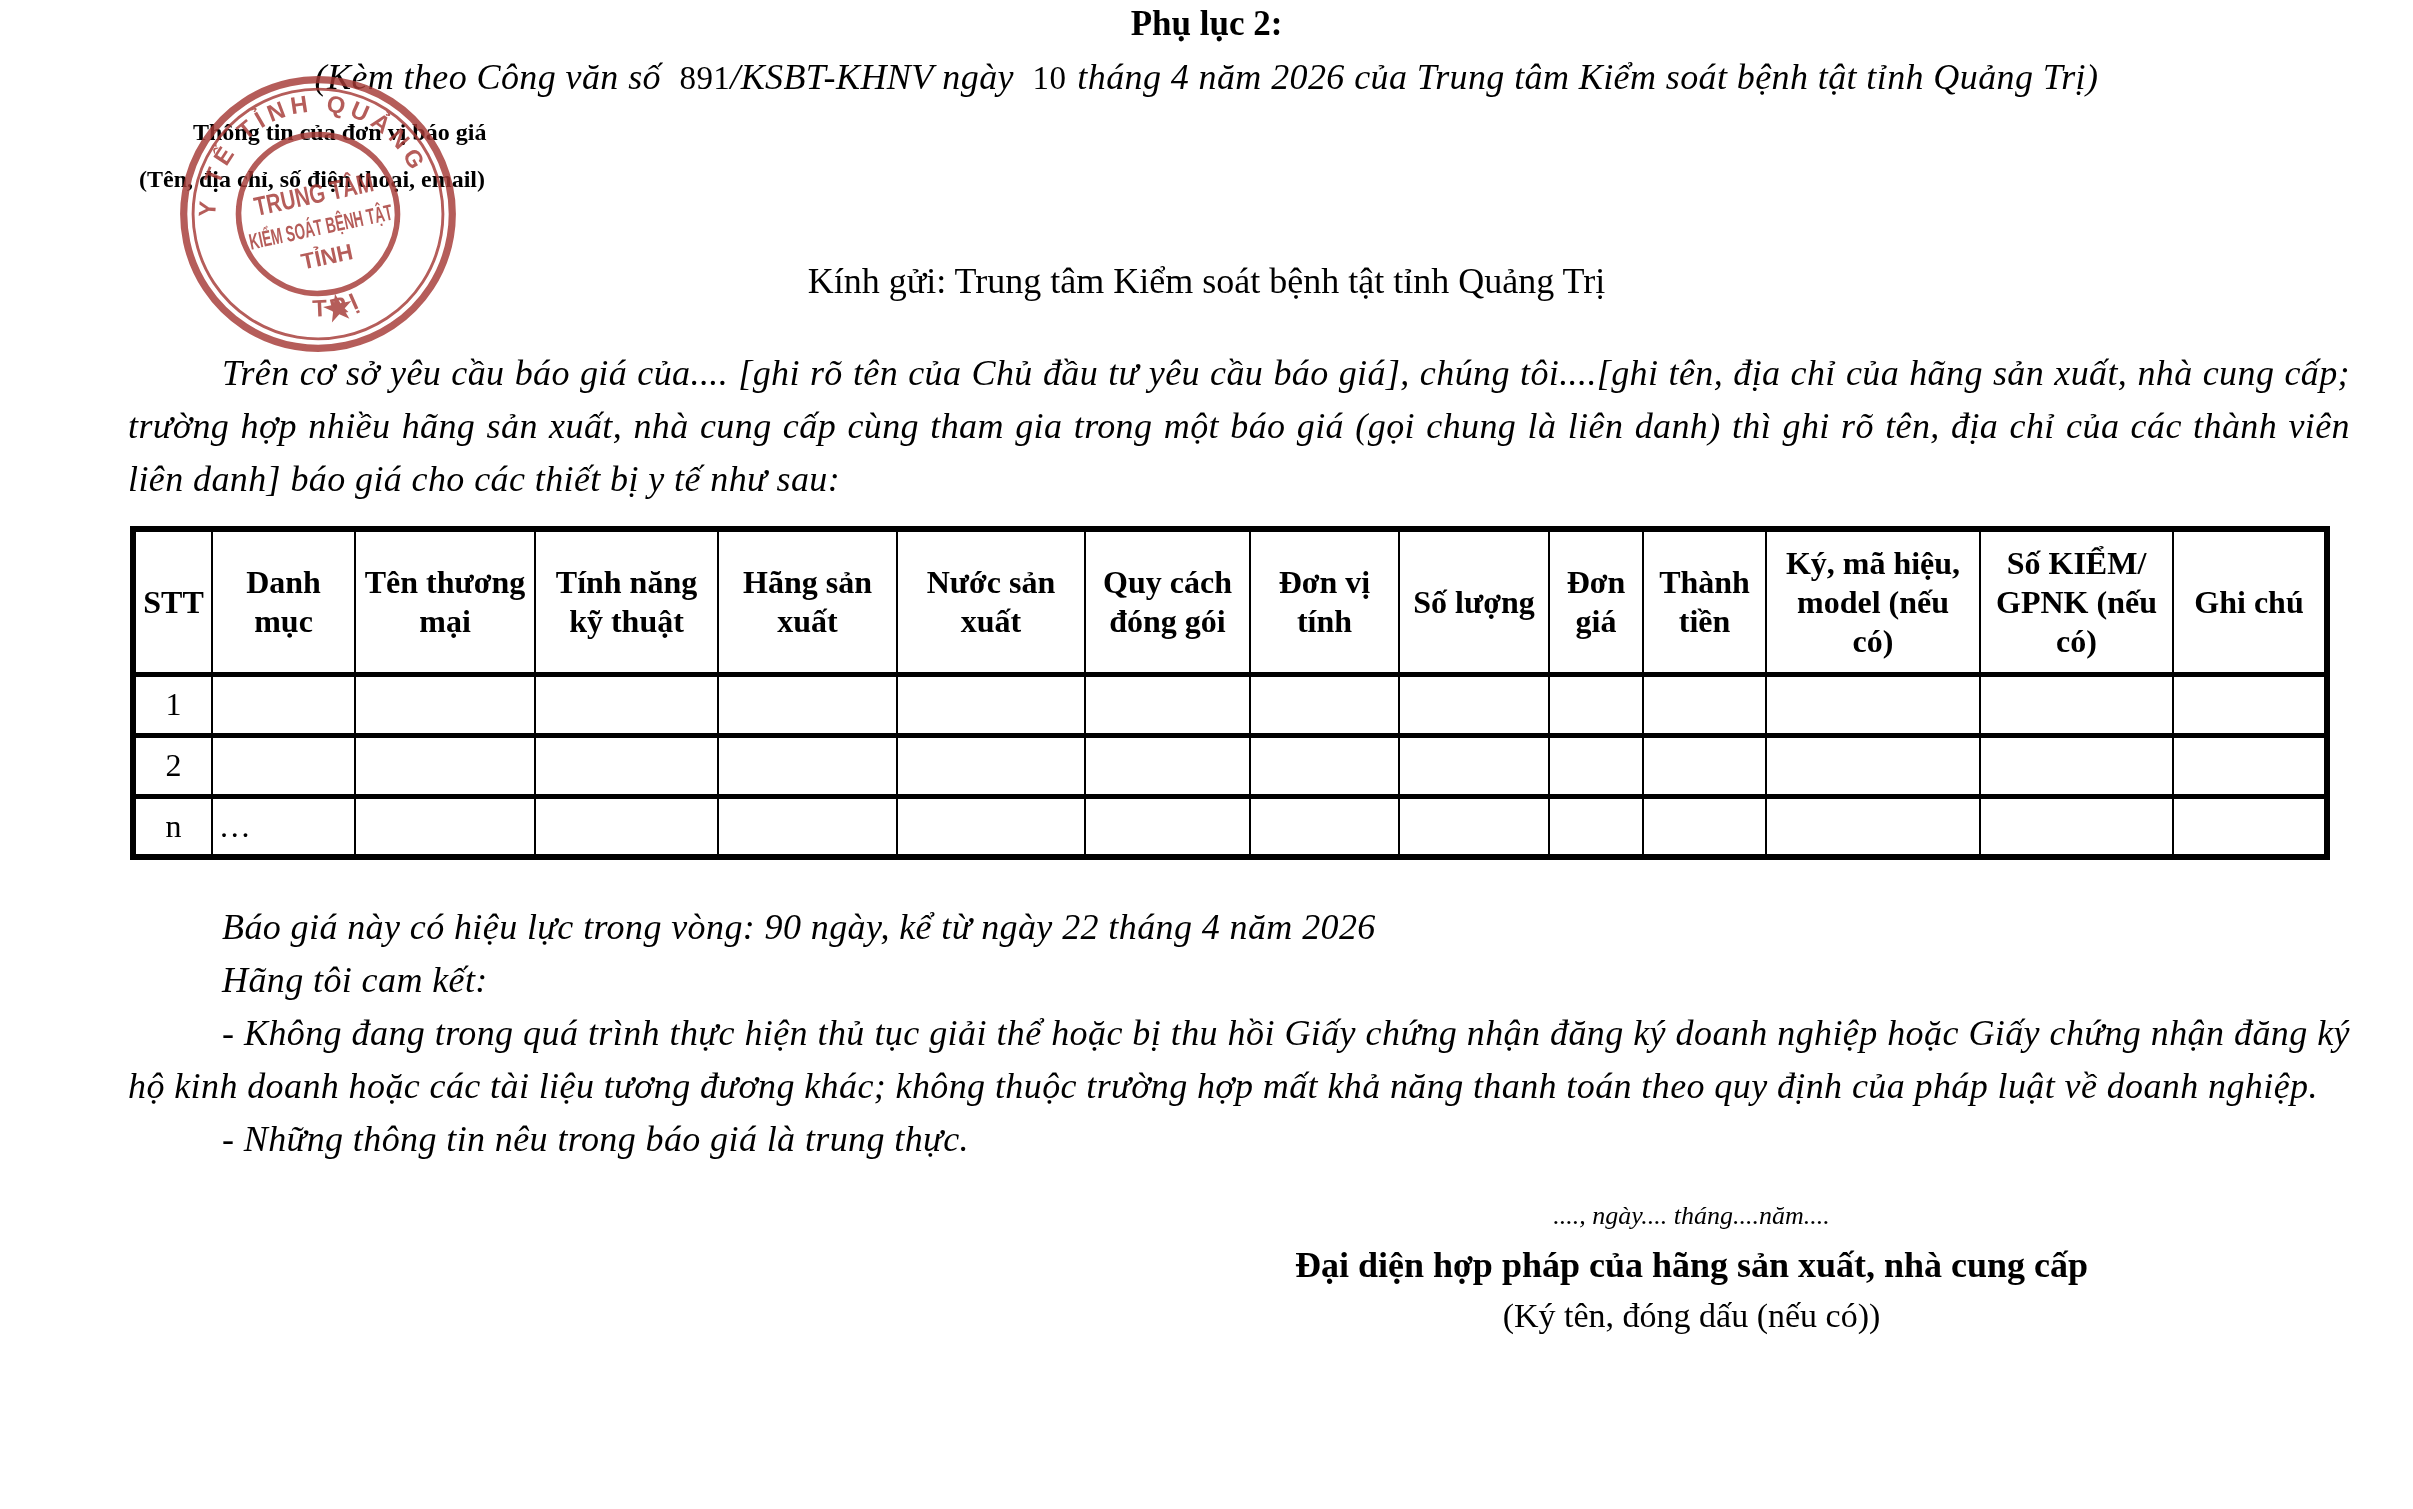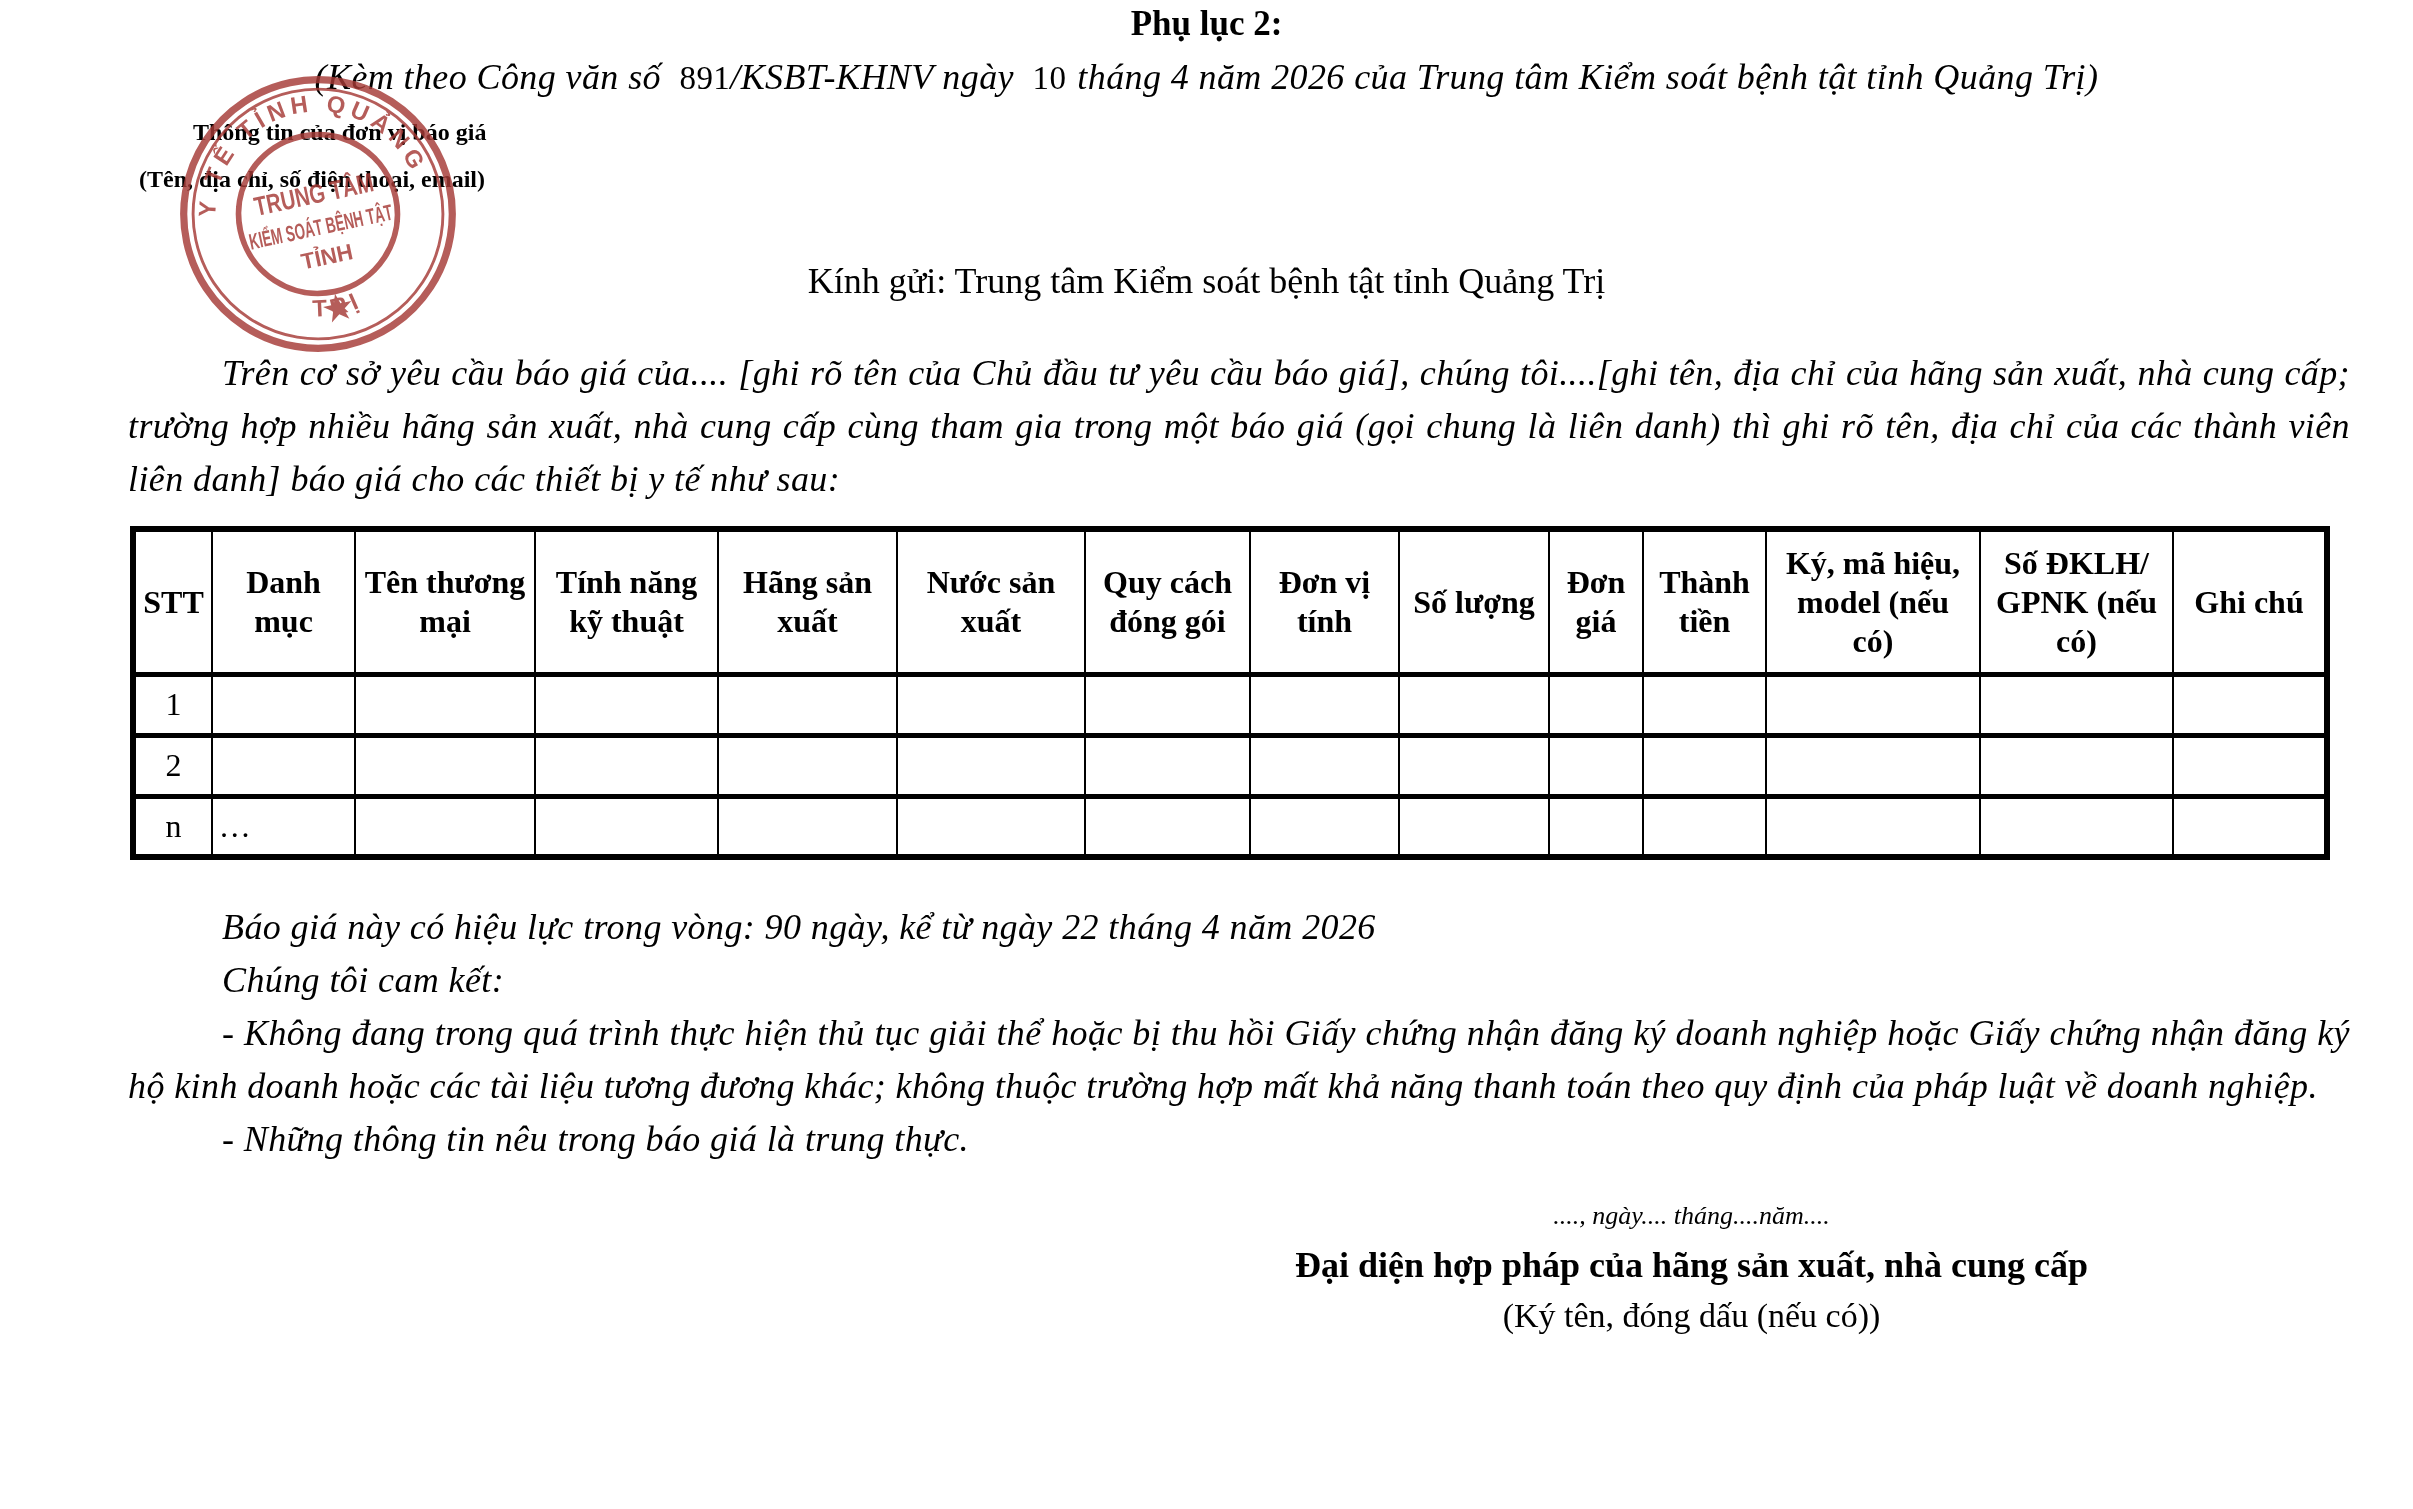--- a/index.html
+++ b/index.html
@@ -149,21 +149,21 @@
         <th>Tên thương mại</th>
         <th>Tính năng kỹ thuật</th>
         <th>Hãng sản xuất</th>
         <th>Nước sản xuất</th>
         <th>Quy cách đóng gói</th>
         <th>Đơn vị tính</th>
         <th>Số lượng</th>
         <th>Đơn giá</th>
         <th>Thành tiền</th>
         <th>Ký, mã hiệu, model (nếu có)</th>
-        <th>Số ĐKLH/ GPNK (nếu có)</th>
+        <th>Số KIỂM/ GPNK (nếu có)</th>
         <th>Ghi chú</th>
       </tr>
     </thead>
     <tbody>
       <tr>
         <td class="c-stt">1</td>
         <td></td>
         <td></td>
           <td></td>
           <td></td>
@@ -206,21 +206,21 @@
           <td></td>
           <td></td>
         <td></td>
           <td></td>
           <td></td>
       </tr>
     </tbody>
   </table>
 
   <div class="validity">Báo giá này có hiệu lực trong vòng: 90 ngày, kể từ ngày 22 tháng 4 năm 2026</div>
-  <div class="commit-head">Chúng tôi cam kết:</div>
+  <div class="commit-head">Hãng tôi cam kết:</div>
   <div class="commitment">- Không đang trong quá trình thực hiện thủ tục giải thể hoặc bị thu hồi Giấy chứng nhận đăng ký doanh nghiệp hoặc Giấy chứng nhận đăng ký hộ kinh doanh hoặc các tài liệu tương đương khác; không thuộc trường hợp mất khả năng thanh toán theo quy định của pháp luật về doanh nghiệp.</div>
   <div class="commitment">- Những thông tin nêu trong báo giá là trung thực.</div>
 
   <div class="sig">
     <div class="sig-date">...., ngày.... tháng....năm....</div>
     <div class="sig-role">Đại diện hợp pháp của hãng sản xuất, nhà cung cấp</div>
     <div class="sig-note">(Ký tên, đóng dấu (nếu có))</div>
   </div>
 
 </div>

